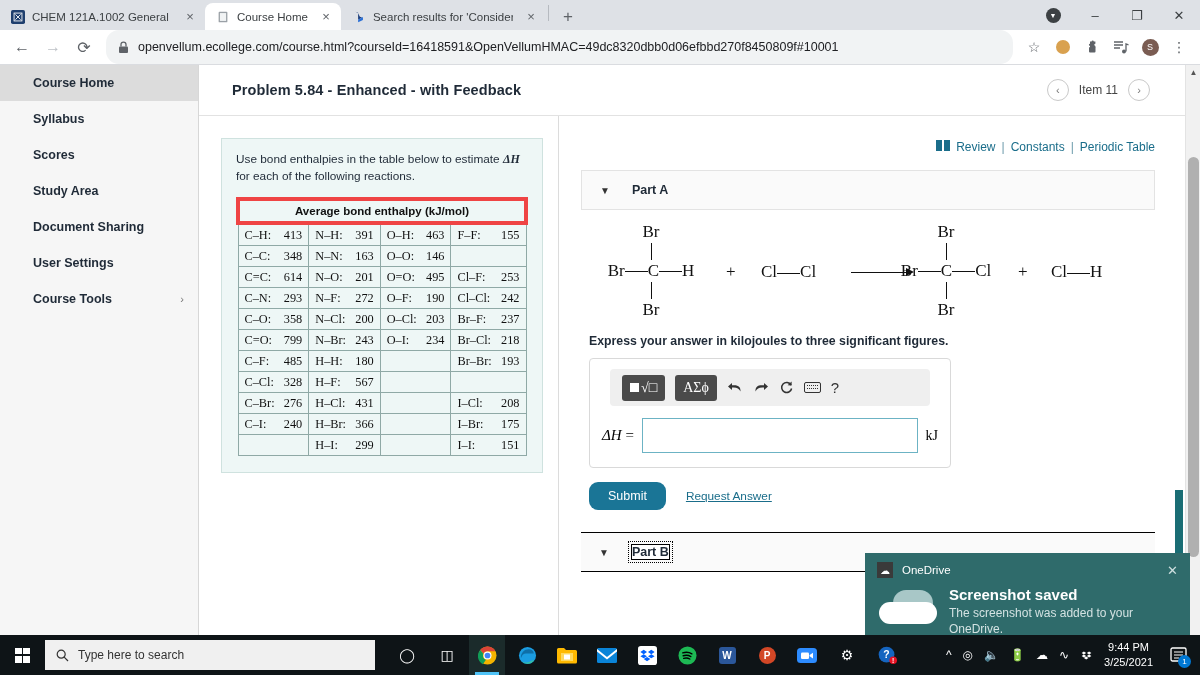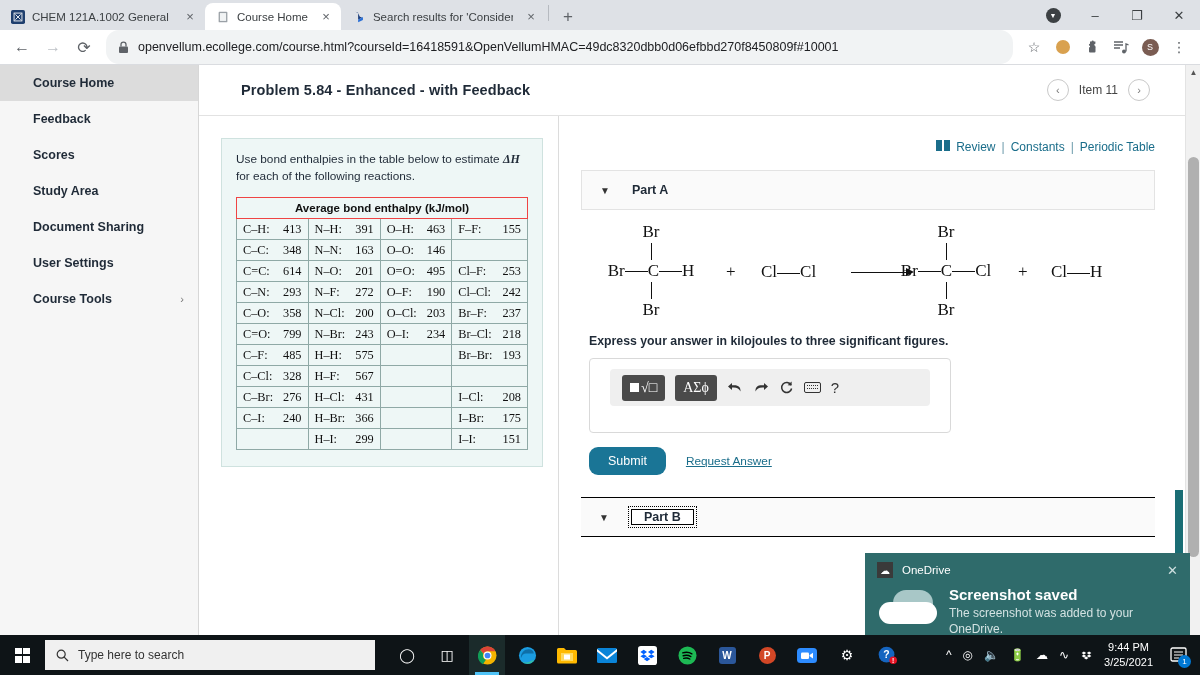--- a/index.html
+++ b/index.html
@@ -85,21 +85,21 @@
   .side-item.sel{ background:#dcdcdc; }
   .side-item .chev{ color:#777; font-size:11px; font-weight:normal; }
 
   
   .content{ flex:1; position:relative; overflow:hidden; }
 
   .prob-header{
     height:50px; display:flex; align-items:center; justify-content:space-between;
     padding:0 50px 0 33px;
   }
-  .prob-title{ font-size:14.5px; font-weight:bold; color:#1f2a37; letter-spacing:.1px;margin-left:9px;}
+  .prob-title{ font-size:14.5px; font-weight:bold; color:#1f2a37; letter-spacing:.1px;}
   .item-nav{ display:flex; align-items:center; gap:10px; }
   .circ{
     width:22px;height:22px;border-radius:50%;border:1px solid #c9c9c9;
     display:flex;align-items:center;justify-content:center;font-size:11px;color:#777;
   }
   .item-label{ font-size:12px; color:#444; }
 
   .cols{ display:flex; height:560px; border-top:1px solid #e2e2e2; }
   .leftcol{ width:360px; flex:0 0 360px; border-right:1px solid #dcdcdc; padding:22px 15px 0 22px;}
   .rightcol{ flex:1; padding:10px 45px 0 22px; position:relative; }
@@ -109,21 +109,21 @@
     background:#eef7f6; border:1px solid #cfe2df; padding:12px 14px 16px;
   }
   .probtext{ font-size:11.8px; color:#1f2a37; line-height:1.45; margin-bottom:12px;}
   .probtext .math{ font-family:"Liberation Serif", serif; font-weight:bold; font-style:italic; font-size:12px;}
 
   table.enth{
     border-collapse:collapse; width:100%; background:#eef7f6;
     font-family:"Liberation Serif", serif; font-size:12.3px; color:#111;
   }
   table.enth th{
-    border:1px solid #ef4444; padding:4px 3px; text-align:center;
+    border:4px solid #ef4444; padding:4px 3px; text-align:center;
     font-family:"Liberation Sans", sans-serif; font-size:11.5px; font-weight:bold;
   }
   table.enth td{
     border:1px solid #8fa9a6; padding:2.5px 6px; white-space:nowrap;
   }
   table.enth td .bond{ display:inline-block;text-align:right; }
   table.enth td .val{ float:right; padding-left:7px; }
 
   
   .reviewbar{
@@ -135,21 +135,21 @@
   .reviewbar .bar{ color:#6b9aab; }
 
   .partbar{
     border:1px solid #e3e3e3; background:#fafafa; height:40px;
     display:flex; align-items:center; padding:0 18px; gap:22px;
   }
   .tri{ color:#333; font-size:10px; }
   .partlabel{ font-size:12.5px; font-weight:bold; color:#1f2a37; }
   .partbar.focused .partlabel{
     outline:1px dotted #000; outline-offset:2px;
-    border:1px solid #000; padding:0 12px; background:#fff;
+    border:1px solid #000; padding:0 0; background:#fff;
   }
   .partbar.focused{ border:1px solid #000; border-left:0; border-right:0;}
 
   
   .eqwrap{
     font-family:"Liberation Serif", serif; color:#111;
     padding:22px 0 6px 30px; position:relative; height:118px;
   }
   .molecule{ position:absolute; width:120px; text-align:center; }
   .mol-top{ font-size:17px; }
@@ -379,21 +379,21 @@
   <div class="tool-icon">⋮</div>
 </div>
 
 <div class="page">
 
   <div class="sidebar">
     <div class="side-item sel">
       <span>Course Home</span>
     </div>
     <div class="side-item">
-      <span>Feedback</span>
+      <span>Syllabus</span>
     </div>
     <div class="side-item">
       <span>Scores</span>
     </div>
     <div class="side-item">
       <span>Study Area</span>
     </div>
     <div class="side-item">
       <span>Document Sharing</span>
     </div>
@@ -463,21 +463,21 @@
                   <td><span class="bond">Br–F:</span><span class="val">237</span></td>
                 </tr>
                 <tr>
                   <td><span class="bond">C=O:</span><span class="val">799</span></td>
                   <td><span class="bond">N–Br:</span><span class="val">243</span></td>
                   <td><span class="bond">O–I:</span><span class="val">234</span></td>
                   <td><span class="bond">Br–Cl:</span><span class="val">218</span></td>
                 </tr>
                 <tr>
                   <td><span class="bond">C–F:</span><span class="val">485</span></td>
-                  <td><span class="bond">H–H:</span><span class="val">575</span></td>
+                  <td><span class="bond">H–H:</span><span class="val">180</span></td>
                   <td>&nbsp;</td>
                   <td><span class="bond">Br–Br:</span><span class="val">193</span></td>
                 </tr>
                 <tr>
                   <td><span class="bond">C–Cl:</span><span class="val">328</span></td>
                   <td><span class="bond">H–F:</span><span class="val">567</span></td>
                   <td>&nbsp;</td>
                   <td>&nbsp;</td>
                 </tr>
                 <tr>
@@ -594,20 +594,25 @@
                   <path d="M12 5 A5 5 0 1 0 12.6 8.5" fill="none" stroke="#333" stroke-width="1.5"></path>
                   <path d="M12.6 1.5 L12.6 5.6 L8.6 5.2 Z" fill="#333"></path>
                 </svg>
             </div>
             <div class="micon">
                 <span class="kbd"></span>
               </div>
             <div class="micon">?</div>
           </div>
 
+          <div class="inputrow">
+            <span class="dh">Δ<span style="font-style:italic;">H</span> <span class="up">=</span></span>
+            <input class="ansinput" type="text" value="" style="">
+            <span class="unit">kJ</span>
+          </div>
         </div>
 
         <div class="submitrow">
           <button class="submit">Submit</button>
           <span class="reqans">Request Answer</span>
         </div>
 
         <div style="margin-top:22px;">
           <div class="partbar focused">
             <span class="tri">▼</span>

